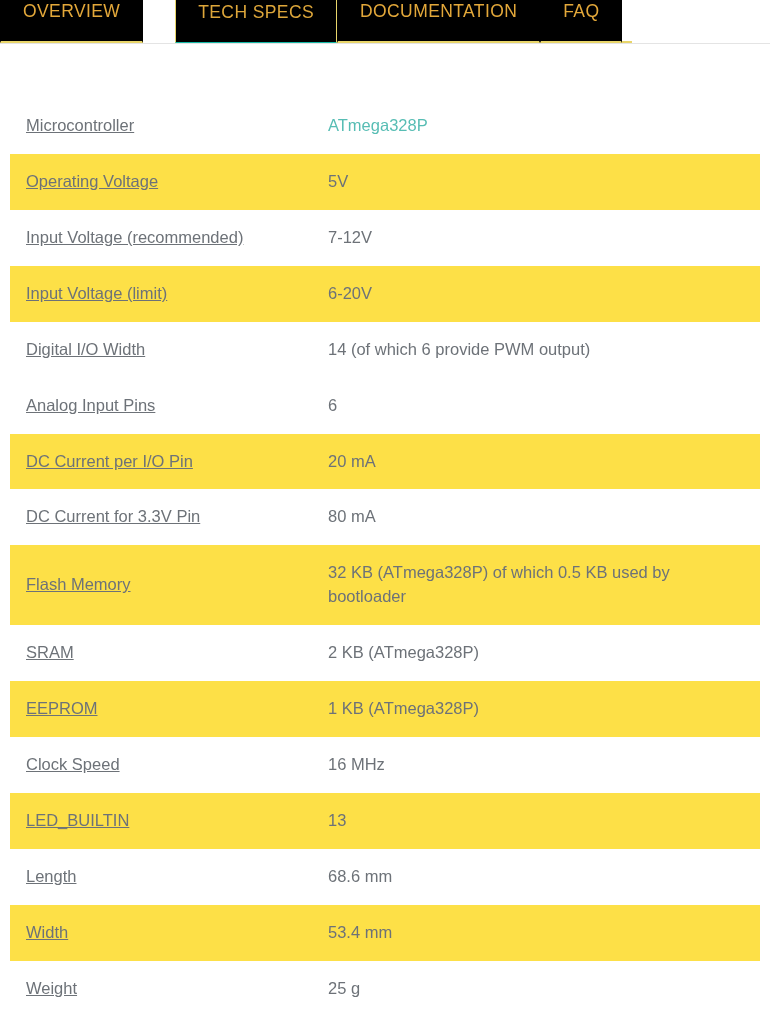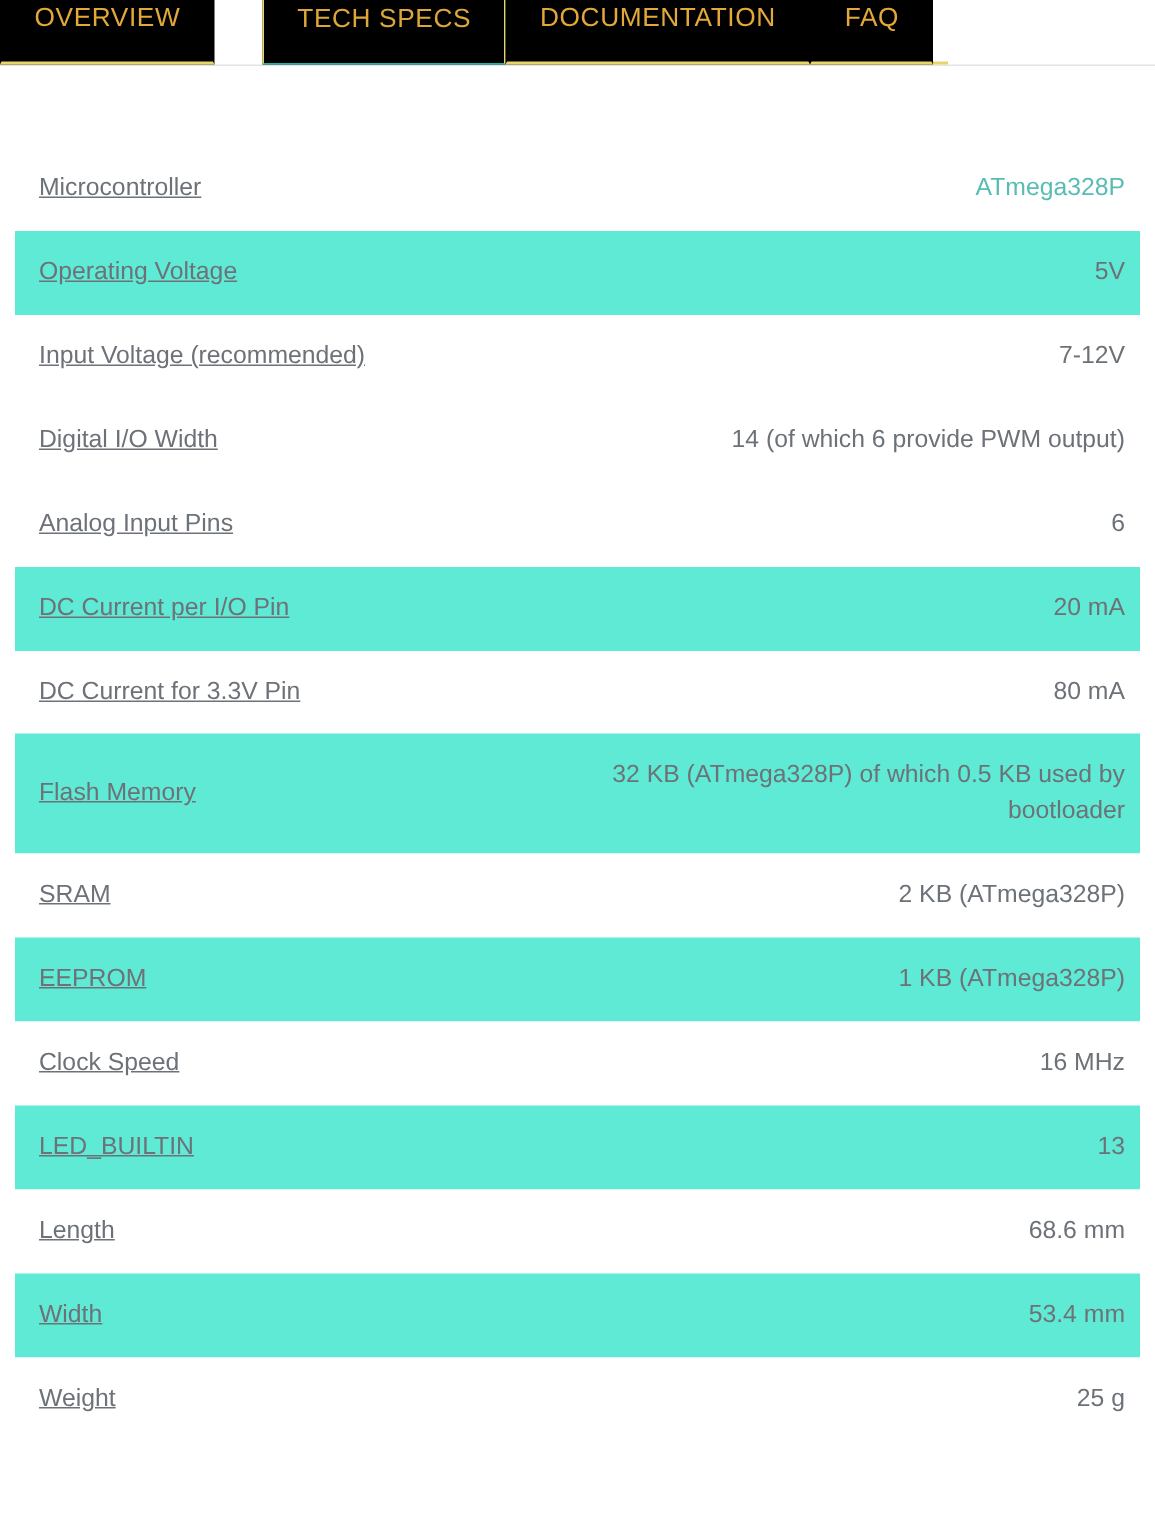--- a/index.html
+++ b/index.html
@@ -76,39 +76,38 @@
   .table-wrap {
     margin-top: 54px;
     padding: 0 10px 0 10px;
   }
   table.specs {
     width: 750px;
     border-collapse: collapse;
     table-layout: fixed;
   }
   table.specs tr.odd  { background: #ffffff; }
-  table.specs tr.even { background: #5eead4; }
+  table.specs tr.even { background: #fde047; }
   table.specs td {
     padding: 16px 0 16px 16px;
     font-size: 16.5px;
     line-height: 1.45;
     color: #6d7278;
     vertical-align: middle;
     font-weight: 400;
     border: none;
   }
   table.specs td.key {
     width: 318px;
     text-decoration: underline;
   }
   table.specs td.val {
     width: 432px;
     padding-left: 0;
     padding-right: 10px;
-    text-align: right;
   }
   .link {
     color: #57bdb4;
     text-decoration: none;
     cursor: pointer;
   }
 </style>
 </head>
 <body>
 
@@ -139,20 +138,24 @@
           <td class="val"><span class="link">ATmega328P</span></td>
         </tr>
         <tr class="even">
           <td class="key">Operating Voltage</td>
           <td class="val">5V</td>
         </tr>
         <tr class="odd">
           <td class="key">Input Voltage (recommended)</td>
           <td class="val">7-12V</td>
         </tr>
+        <tr class="even">
+          <td class="key">Input Voltage (limit)</td>
+          <td class="val">6-20V</td>
+        </tr>
         <tr class="odd">
           <td class="key">Digital I/O Width</td>
           <td class="val">14 (of which 6 provide PWM output)</td>
         </tr>
         <tr class="odd">
           <td class="key">Analog Input Pins</td>
           <td class="val">6</td>
         </tr>
         <tr class="even">
           <td class="key">DC Current per I/O Pin</td>

